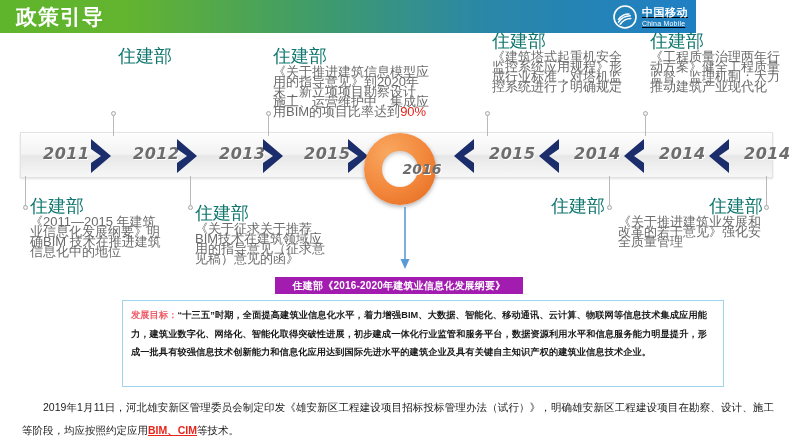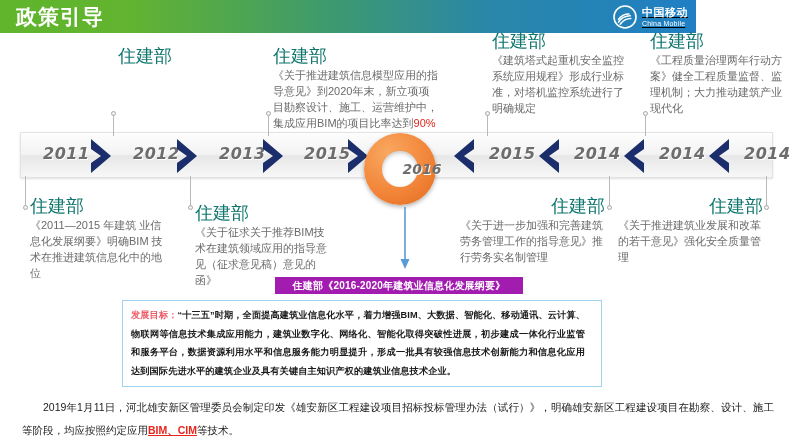--- a/index.html
+++ b/index.html
@@ -72,39 +72,39 @@
     background: #f2f2f2; border: 1px solid #a9a9a9;
   }
 
   
   .card { position: absolute; }
   .card-title {
     font-size: 18px; color: #0f766e; font-weight: normal;
     margin-bottom: 3px; line-height: 16px;
   }
   .card-body {
-    font-size: 11px; color: #6a6a6a; line-height: 16px;
+    font-size: 13px; color: #6a6a6a; line-height: 10px;
   }
   .card.right-al { text-align: right; }
   .card.right-al .card-body { text-align: left; }
   .red { color: #e2231a; }
 
   
   .arrow-down { position: absolute; left: 399px; top: 207px; width: 12px; height: 64px; }
   .banner {
     position: absolute; left: 275px; top: 277px; width: 248px; height: 17px;
     background: #a21caf;
     color: #ffffff; font-size: 10px; font-weight: bold;
     display: flex; align-items: center; justify-content: center;
     letter-spacing: .2px;
   }
 
   
   .goalbox {
-    position: absolute; left: 122px; top: 300px; width: 480px; height: 87px;
+    position: absolute; left: 122px; top: 300px; width: 602px; height: 87px;
     border: 1px solid #9fd4ef; background: #ffffff;
     padding: 5px 16px 4px 8px;
   }
   .goal-text {
     font-size: 9.2px; line-height: 18.5px; color: #1a1a1a;
     font-weight: bold; text-align: justify; letter-spacing: .1px;
   }
   .goal-label { color: #ee5a66; font-weight: bold; }
 
   
@@ -218,21 +218,20 @@
     <div class="card-body">《2011—2015 年建筑 业信息化发展纲要》明确BIM 技术在推进建筑信息化中的地位</div>
   </div>
 
   <div class="card" style="left:195px; top:205px; width:140px">
     <div class="card-title">住建部</div>
     <div class="card-body">《关于征求关于推荐BIM技术在建筑领域应用的指导意见（征求意见稿）意见的函》</div>
   </div>
 
   <div class="card right-al" style="left:460px; top:198px; width:145px">
     <div class="card-title">住建部</div>
-    <div class="card-body">《关于进一步加强和完善建筑劳务管理工作的指导意见》推行劳务实名制管理</div>
   </div>
 
   <div class="card right-al" style="left:618px; top:198px; width:145px">
     <div class="card-title">住建部</div>
     <div class="card-body">《关于推进建筑业发展和改革的若干意见》强化安全质量管理</div>
   </div>
 
   <svg class="arrow-down" viewBox="0 0 12 64">
     <line x1="6" y1="0" x2="6" y2="54" stroke="#5b9bd5" stroke-width="1.6"></line>
     <path d="M1.5 52 L6 62 L10.5 52 Z" fill="#5b9bd5"></path>

